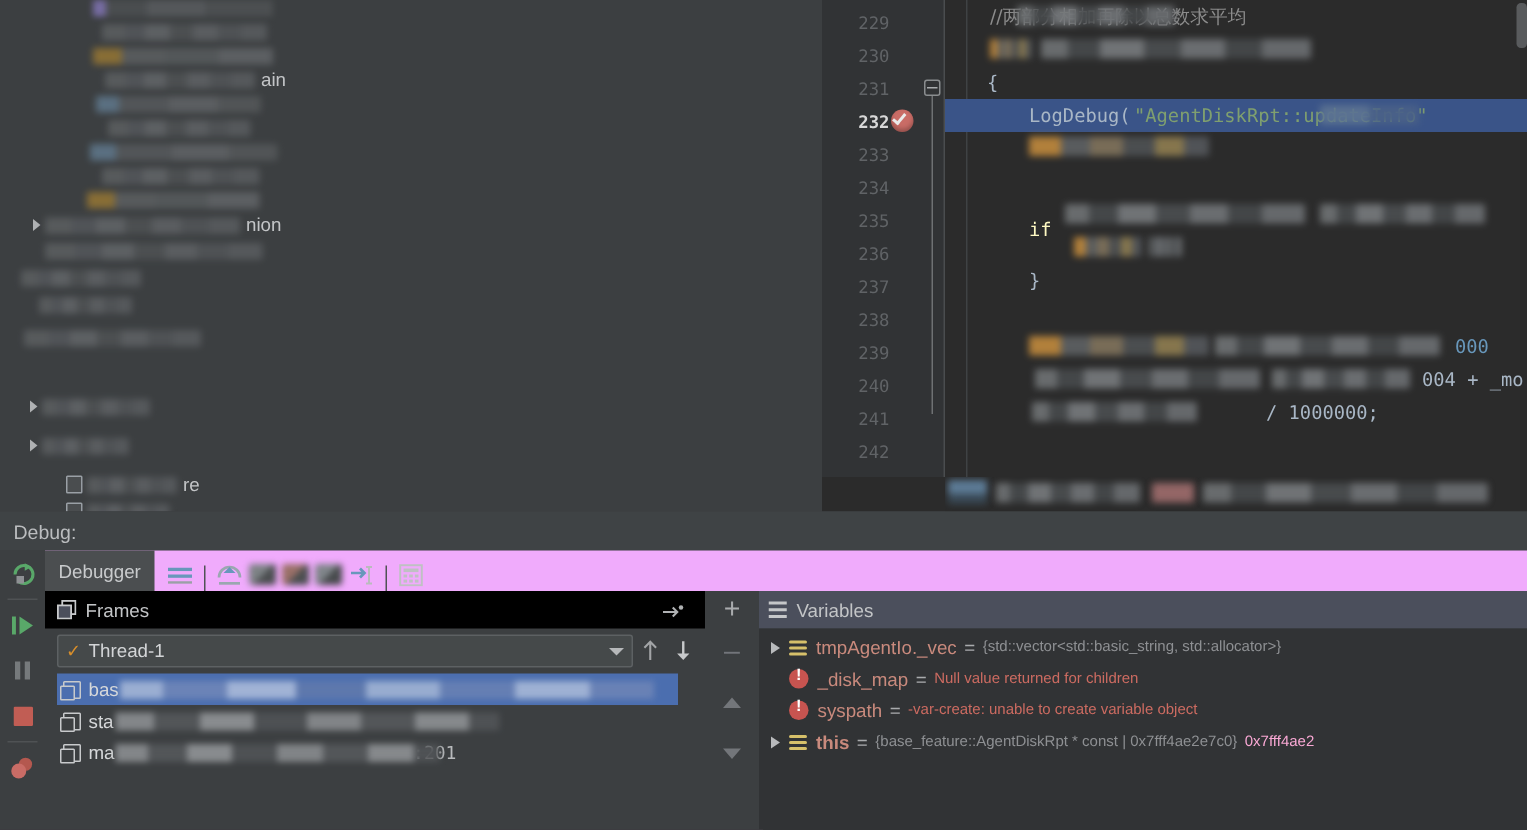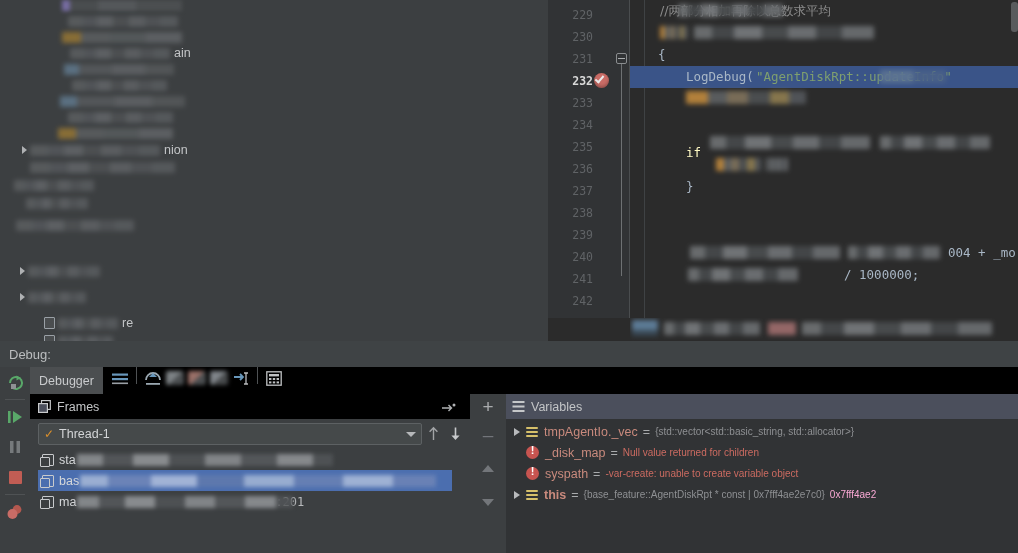--- a/index.html
+++ b/index.html
@@ -168,21 +168,21 @@
   #run-toolbar {
     position: absolute; left: 0; top: 26px; width: 30px; height: 186px;
     background: #3c3f41; display: flex; flex-direction: column; align-items: center;
   }
   .rt-btn { width: 30px; height: 30px; display: flex; align-items: center; justify-content: center; }
   .rt-sep { width: 20px; height: 1px; background: #4f5254; margin: 2px 0; }
 
   
   #tabstrip {
     position: absolute; left: 30px; top: 26px; right: 0; height: 27px;
-    background: #000000; display: flex; align-items: flex-start;
+    background: #f0abfc; display: flex; align-items: flex-end;
   }
   #tab-debugger {
     height: 27px; padding: 0 9px; display: flex; align-items: center;
     background: #4b4e50; color: #c9cbcd; font-size: 12.5px;
   }
   #tabstrip .tbsep { width: 1px; height: 17px; background: #4f5254; margin: 0 5px; }
   .tbicon { width: 22px; height: 22px; display: flex; align-items: center; justify-content: center; }
   .tbblur {
     width: 18px; height: 14px; filter: blur(2.2px); border-radius: 2px;
   }
@@ -425,20 +425,25 @@
           <div class="blurcode bc-gold" style="left:86px; top:4px; width:45px;"></div>
           <div class="blurcode bc-gray" style="left:136px; top:4px; width:22px;"></div>
         </div>
 
         <div class="cline" style="top:176px;">
           <span class="ctext pl" style="left:56px;">}</span>
         </div>
 
         <div class="cline" style="top:198px;"></div>
 
+        <div class="cline" style="top:220px;">
+          <div class="blurcode bc-gold" style="left:56px; top:4px; width:120px;"></div>
+          <div class="blurcode bc-gray" style="left:180px; top:4px; width:150px;"></div>
+          <span class="ctext num" style="left:340px;">000</span>
+        </div>
 
         <div class="cline" style="top:242px;">
           <div class="blurcode bc-gray" style="left:60px; top:4px; width:150px;"></div>
           <div class="blurcode bc-gray" style="left:218px; top:4px; width:92px;"></div>
           <span class="ctext pl" style="left:318px;">004 + _mo</span>
         </div>
 
         <div class="cline" style="top:264px;">
           <div class="blurcode bc-gray" style="left:58px; top:4px; width:110px;"></div>
           <span class="ctext pl" style="left:214px;">/ 1000000;</span>
@@ -577,29 +582,29 @@
           </div>
           <div class="arrow-btn">
             <svg width="11" height="16" viewBox="0 0 11 16">
               <path d="M5.5 1.5 L5.5 11" fill="none" stroke="#c7c9cb" stroke-width="1.6"></path>
               <path d="M1.4 9.6 L5.5 14 L9.6 9.6 Z" fill="#c7c9cb"></path>
             </svg>
           </div>
         </div>
 
         <div id="frames-list">
+          <div class="frame-row sel">
+            <span class="frame-icon"></span>
+            <span class="frame-pre">bas</span>
+            <span class="frame-blur fb-sel" style="width:356px;"></span>
+          </div>
           <div class="frame-row">
             <span class="frame-icon"></span>
             <span class="frame-pre">sta</span>
             <span class="frame-blur fb-gray" style="width:256px;"></span>
-          </div>
-          <div class="frame-row sel">
-            <span class="frame-icon"></span>
-            <span class="frame-pre">bas</span>
-            <span class="frame-blur fb-sel" style="width:356px;"></span>
           </div>
           <div class="frame-row">
             <span class="frame-icon"></span>
             <span class="frame-pre">ma</span>
             <span class="frame-blur fb-gray" style="width:216px;"></span>
             <span class="frame-tail">:201</span>
           </div>
         </div>
       </div>
 

